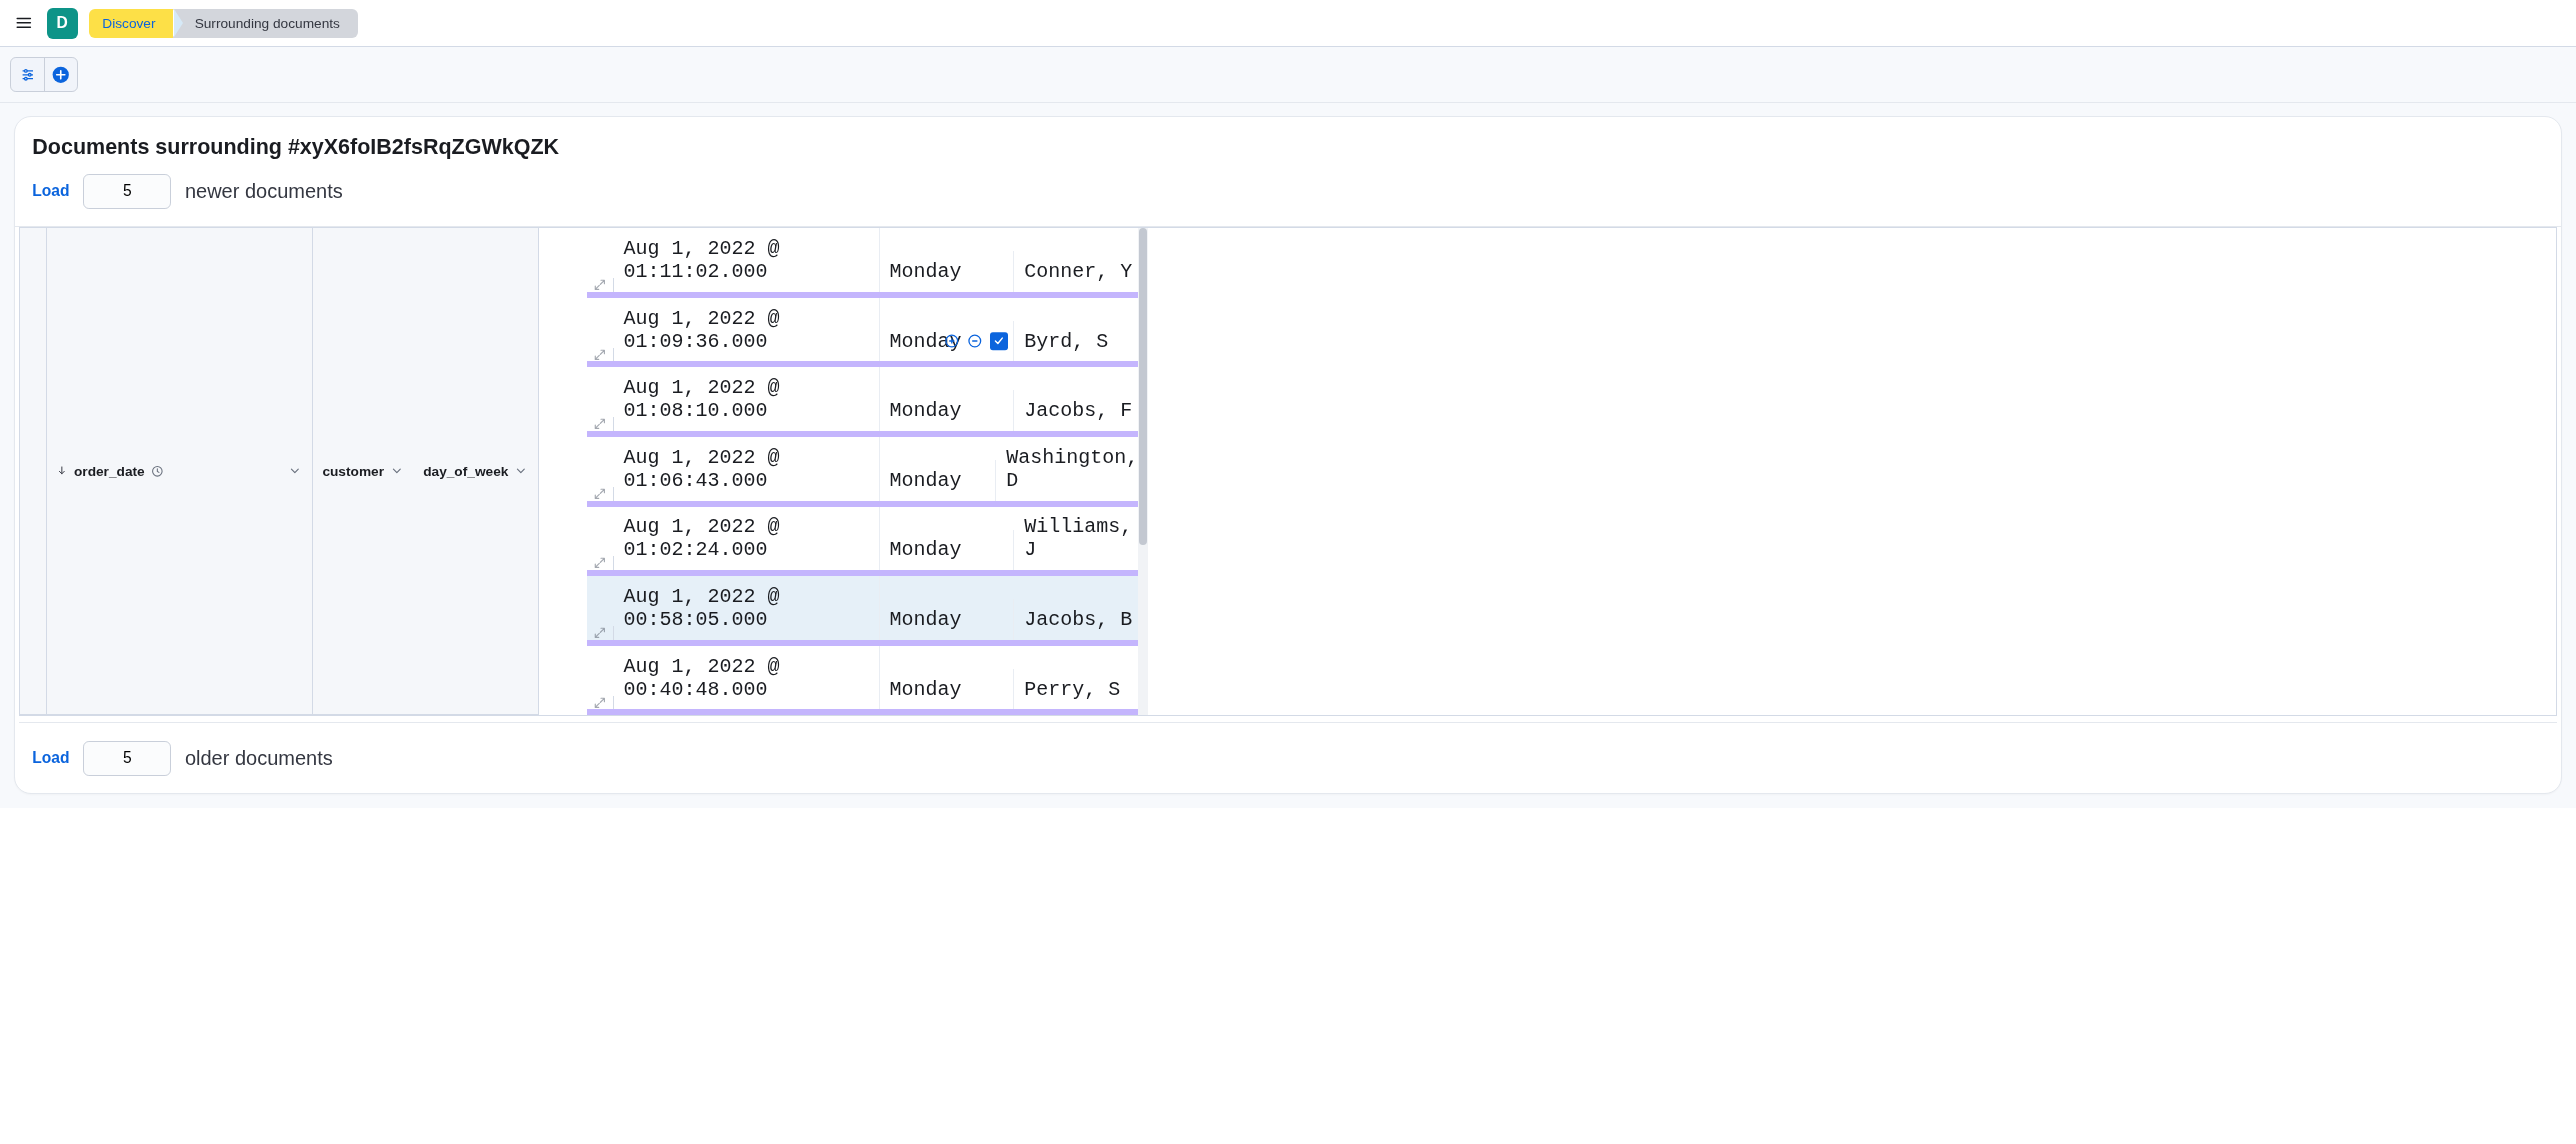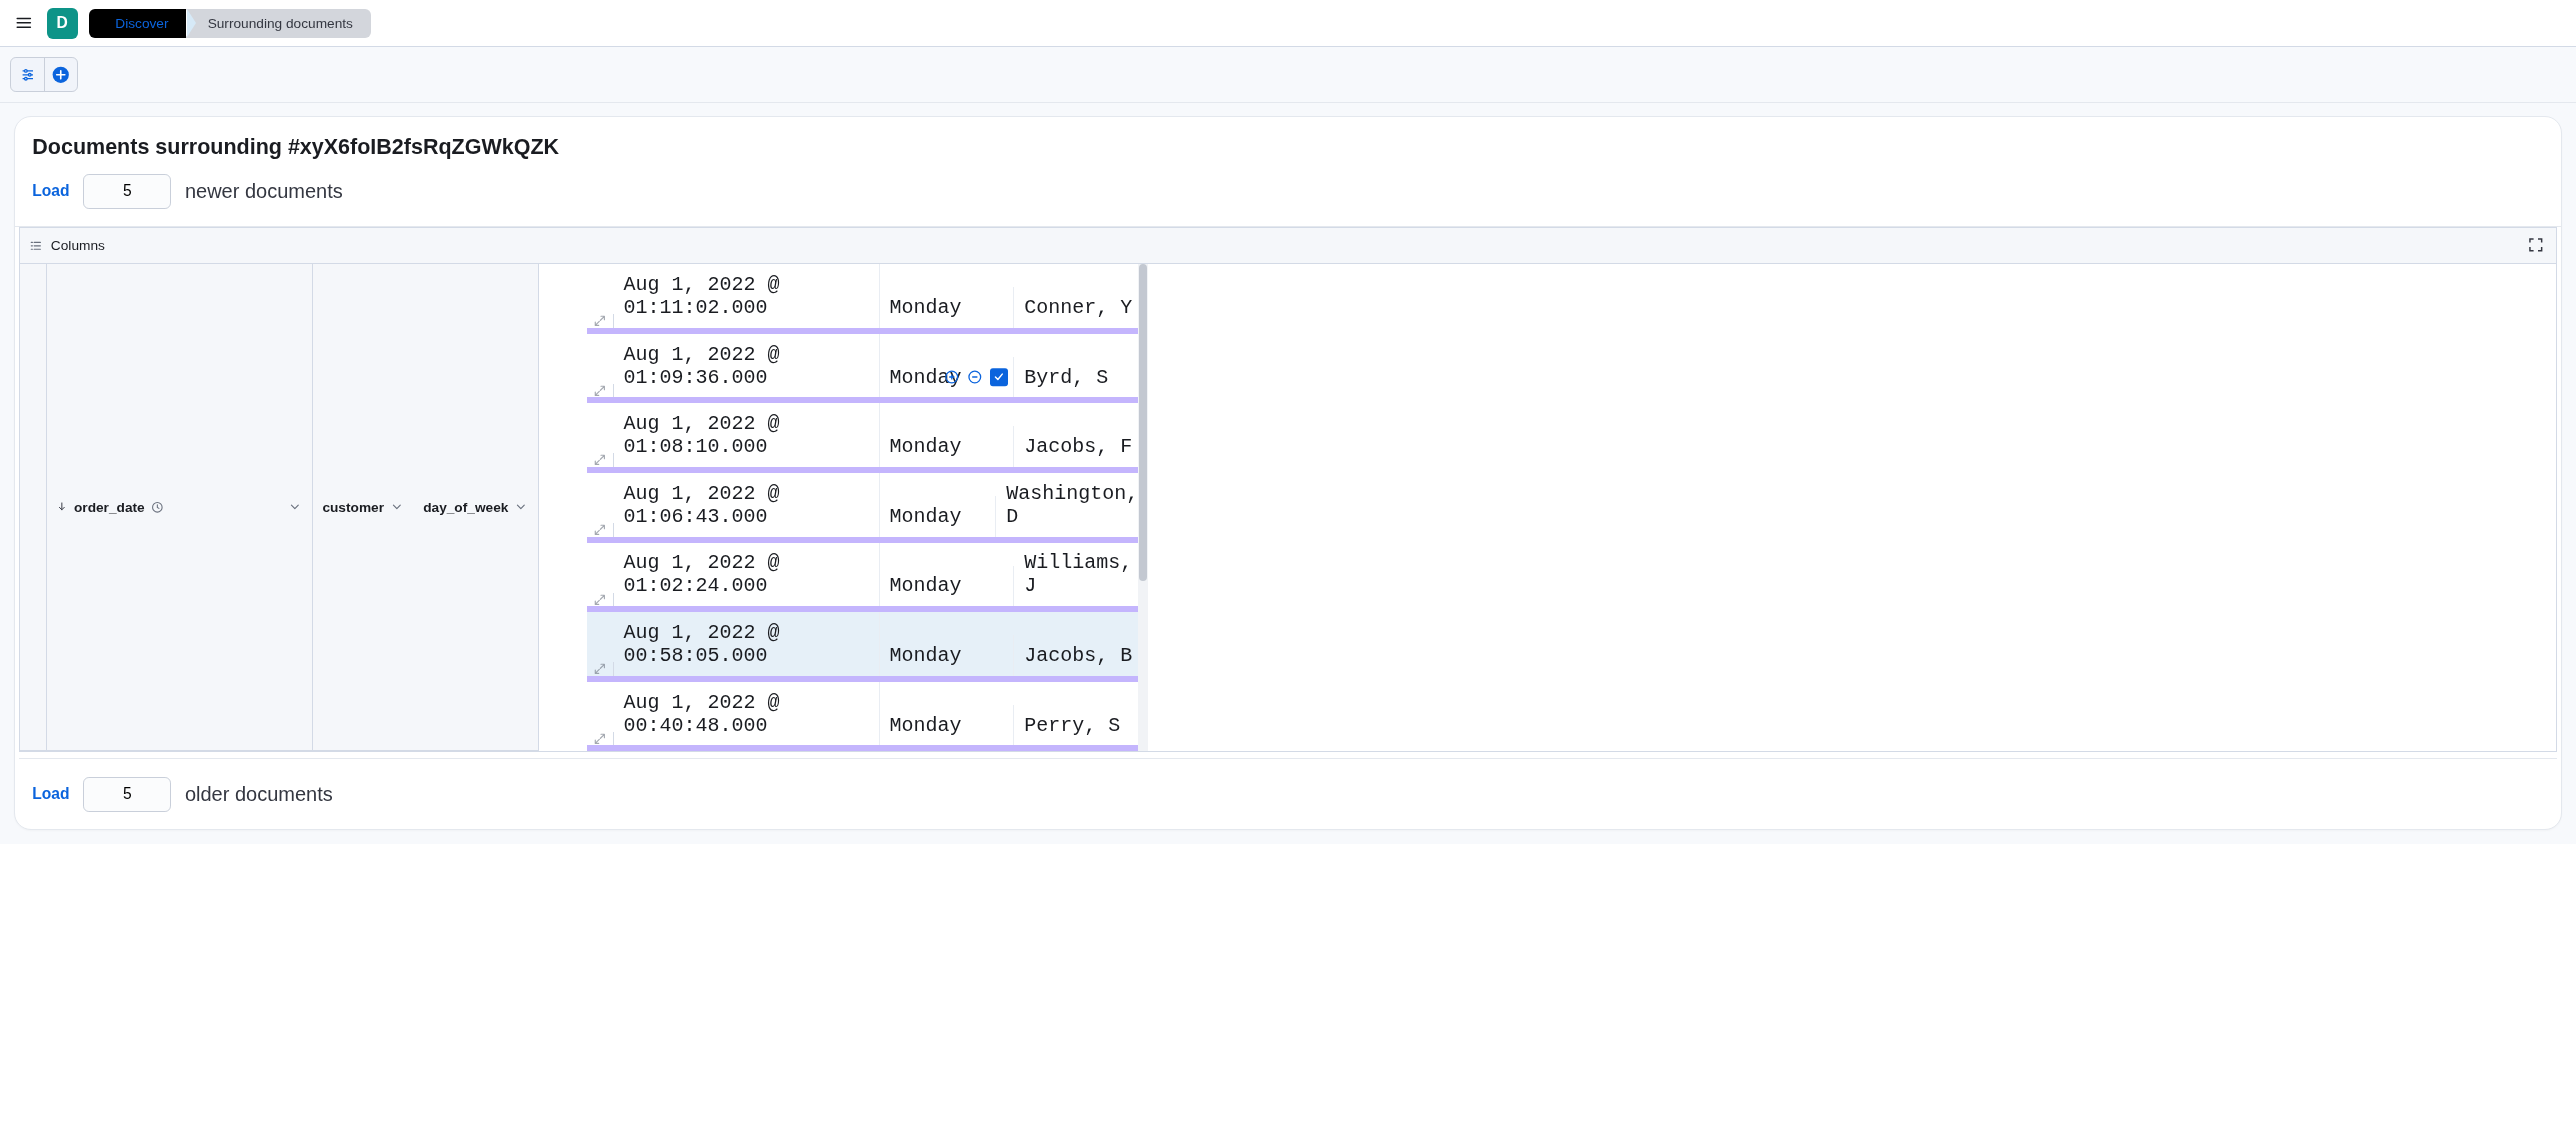--- a/index.html
+++ b/index.html
@@ -51,25 +51,25 @@
   .crumb {
     position: relative;
     height: 29px;
     line-height: 29px;
     padding: 0 17.6px 0 17.6px;
     font-size: 13.7px;
     display: flex;
     align-items: center;
   }
   .crumb.first {
-    background: #000000;
+    background: #fde047;
     color: #0b64dd;
     border-top-left-radius: 5.9px;
     border-bottom-left-radius: 5.9px;
-    padding-left: 26px;
+    padding-left: 13px;
     font-weight: 500;
   }
   .crumb.first::after{
     content:"";
     position:absolute;
     right:-9.8px;
     top:0;
     border-top:14.6px solid transparent;
     border-bottom:14.6px solid transparent;
     border-left:9.8px solid #d6e9f7;
@@ -351,33 +351,20 @@
 
     <div class="load-row">
       <span class="load-link">Load</span>
       <input class="count-input" value="5" style="">
       <span class="load-label">newer documents</span>
     </div>
 
     <div class="divider"></div>
 
     <div class="table-outer" style="margin:0 3.9px;">
-      <div class="columns-bar">
-        <div class="left">
-          <svg width="13.7" height="13.7" viewBox="0 0 24 24">
-              <path d="M4 6h2M4 12h2M4 18h2M9 6h11M9 12h11M9 18h11" stroke="#69707d" stroke-width="2" stroke-linecap="round"></path>
-            </svg>
-          <span style="cursor:pointer;">Columns</span>
-        </div>
-        <div class="fullscreen-btn">
-          <svg viewBox="0 0 24 24" width="17.6" height="17.6" fill="none" stroke="#343741" stroke-width="2">
-            <path d="M4 9V4h5M20 9V4h-5M4 15v5h5M20 15v5h-5"></path>
-          </svg>
-        </div>
-      </div>
 
       <div class="grid">
         <div class="grid-header">
           <div class="hcell col-expand"></div>
           <div class="hcell col-date">
             <span class="label">
               <svg width="11.7" height="11.7" viewBox="0 0 24 24">
                   <path d="M12 4v14M7 13l5 5 5-5" stroke="#343741" stroke-width="2" fill="none" stroke-linecap="round" stroke-linejoin="round"></path>
                 </svg>
               <span>order_date</span>

